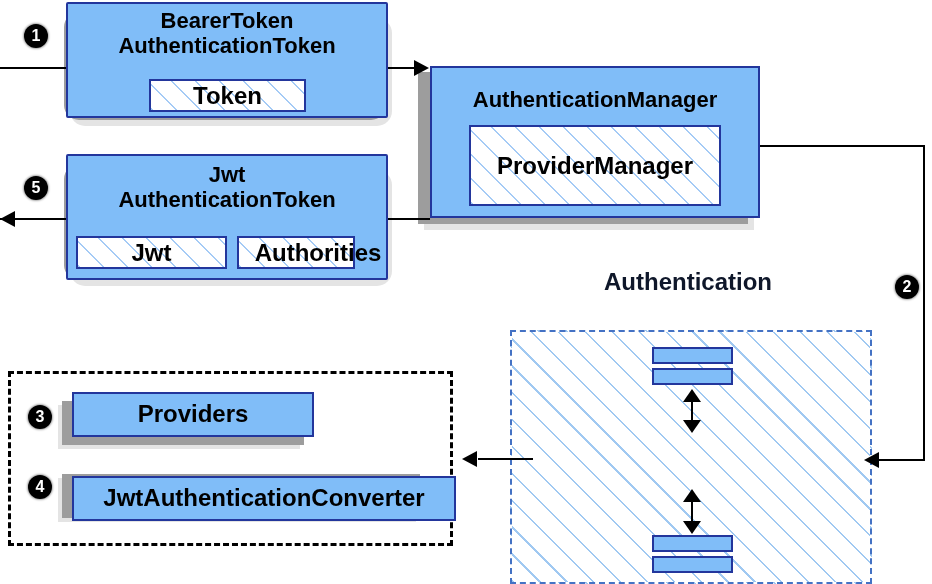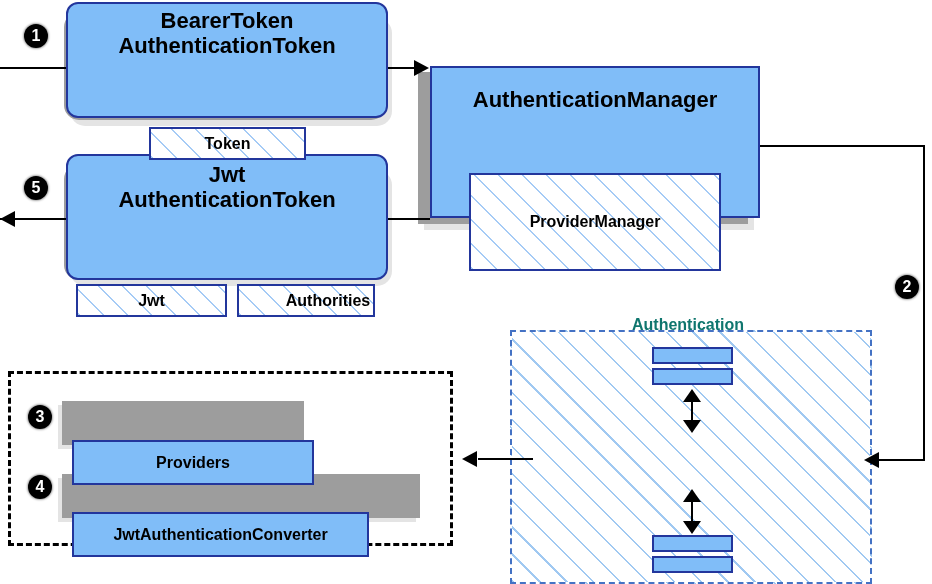--- a/index.html
+++ b/index.html
@@ -26,21 +26,21 @@
     border: 2px solid #23369c;
     color: #000000;
     font-weight: bold;
     display: flex;
     align-items: center;
     justify-content: center;
     text-align: center;
     line-height: 1.12;
     z-index: 5;
   }
-  .node.rounded { border-radius: 12px; }
+  .node.rounded { border-radius: 2px; }
 
   
   .shadow-dark, .shadow-light {
     position: absolute;
     box-sizing: border-box;
     z-index: 2;
   }
   .shadow-dark  { background: #9d9d9d; }
   .shadow-light { background: #e4e4e4; z-index: 1; }
   .shadow-dark.rounded, .shadow-light.rounded { border-radius: 15px; }
@@ -143,27 +143,27 @@
     line-height: 24px;
     text-align: center;
     z-index: 9;
     box-shadow: 0 0 2px 1px rgba(0,0,0,0.35);
   }
 
   .caption {
     position: absolute;
     text-align: center;
     font-weight: bold;
-    color: #0f766e;
+    color: #0f172a;
     line-height: 1.14;
     z-index: 5;
   }
 
   .t22 { font-size: 22px; }
-  .t20 { font-size: 16px; margin-top: 48px; }
+  .t20 { font-size: 24px; }
 </style>
 </head>
 <body>
 
 <div id="canvas">
 
   <div class="line h" style="left:0px; top:67px; width:68px;"></div>
   <div class="step" style="left:24px; top:24px;">1</div>
 
   <div class="shadow-light rounded" style="left:70px; top:18px; width:322px; height:108px;"></div>
@@ -177,21 +177,21 @@
   </div>
 
   <div class="line h" style="left:388px; top:67px; width:30px;"></div>
   <div class="arrow right" style="left:414px; top:60px;"></div>
 
   <div class="shadow-light" style="left:424px; top:78px; width:330px; height:152px;"></div>
   <div class="shadow-dark" style="left:418px; top:72px; width:330px; height:152px;"></div>
   <div class="node t22" style="left:430px; top:66px; width:330px; height:152px; flex-direction:column; justify-content:flex-start; padding-top:20px;">
     <div>AuthenticationManager</div>
   </div>
-  <div class="hatchbox t20" style="left:469px; top:125px; width:252px; height:98px;">
+  <div class="hatchbox t20" style="left:469px; top:125px; width:252px; height:81px;">
     <span>ProviderManager</span>
   </div>
 
   <div class="line h" style="left:760px; top:145px; width:165px;"></div>
   <div class="line v" style="left:923px; top:145px; height:316px;"></div>
   <div class="line h" style="left:878px; top:459px; width:47px;"></div>
   <div class="arrow left" style="left:864px; top:452px;"></div>
   <div class="step" style="left:895px; top:275px;">2</div>
 
   <div class="line h" style="left:0px; top:218px; width:68px;"></div>
@@ -200,21 +200,21 @@
 
   <div class="shadow-light rounded" style="left:70px; top:170px; width:322px; height:116px;"></div>
   <div class="shadow-dark rounded" style="left:64px; top:164px; width:322px; height:116px;"></div>
   <div class="node rounded t22" style="left:66px; top:154px; width:322px; height:126px; flex-direction:column; justify-content:flex-start; padding-top:7px;">
     <div>Jwt</div>
     <div>AuthenticationToken</div>
   </div>
   <div class="hatchbox t20" style="left:76px; top:236px; width:151px; height:33px;">
     <span>Jwt</span>
   </div>
-  <div class="hatchbox t20" style="left:237px; top:236px; width:138px; height:33px;padding-left:44px;">
+  <div class="hatchbox t20" style="left:237px; top:236px; width:118px; height:33px;padding-left:44px;">
     <span>Authorities</span>
   </div>
 
   <div class="line h" style="left:388px; top:218px; width:42px;"></div>
 
   <div class="caption t20" style="left:568px; top:268px; width:240px;">
     <div>Authentication</div>
   </div>
 
   <div class="provider-region" style="left:510px; top:330px; width:362px; height:254px;"></div>
@@ -244,17 +244,17 @@
   <div class="step" style="left:28px; top:405px;">3</div>
   <div class="shadow-light" style="left:58px; top:405px; width:242px; height:44px;"></div>
   <div class="shadow-dark" style="left:62px; top:401px; width:242px; height:44px;"></div>
   <div class="node t20" style="left:72px; top:392px; width:242px; height:45px;">
     <span>Providers</span>
   </div>
 
   <div class="step" style="left:28px; top:475px;">4</div>
   <div class="shadow-light" style="left:58px; top:478px; width:358px; height:44px;"></div>
   <div class="shadow-dark" style="left:62px; top:474px; width:358px; height:44px;"></div>
-  <div class="node t20" style="left:72px; top:464px; width:297px; height:45px;">
+  <div class="node t20" style="left:72px; top:476px; width:384px; height:45px;">
     <span>JwtAuthenticationConverter</span>
   </div>
 
 </div>
 
 </body></html>

